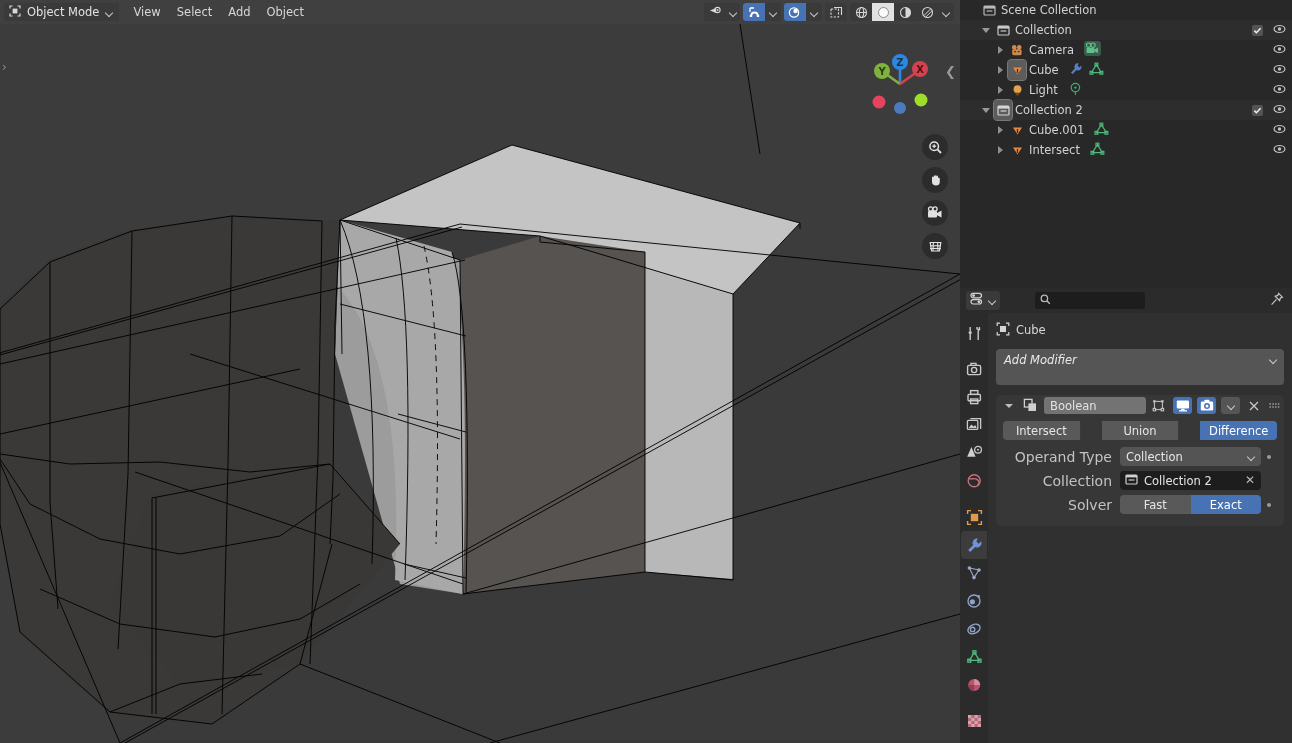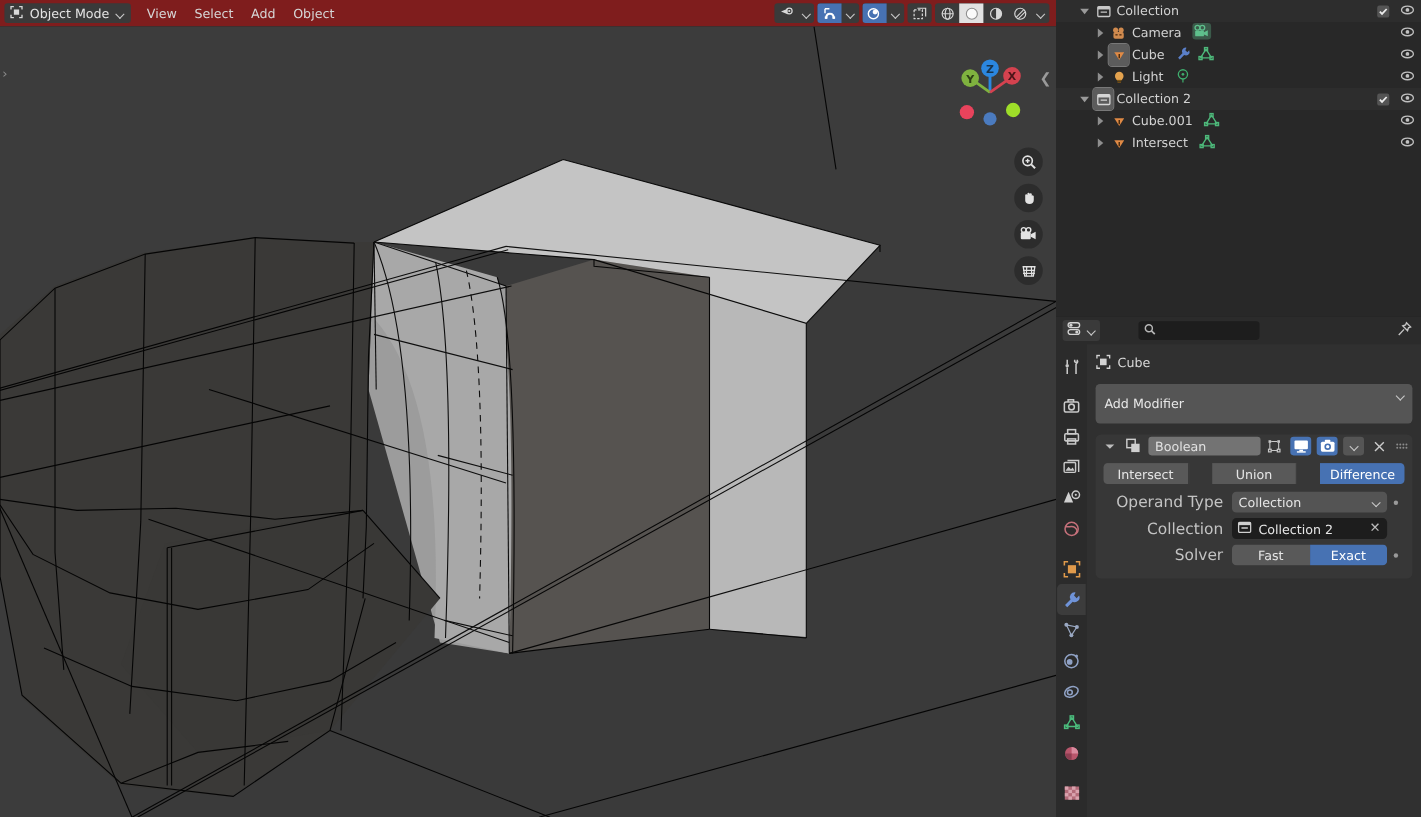--- a/index.html
+++ b/index.html
@@ -2,21 +2,21 @@
 <html><head>
 <meta charset="utf-8">
 <style>
   * { box-sizing: border-box; margin:0; padding:0; }
   html,body { width:1292px; height:743px; overflow:hidden; background:#1d1d1d;
     font-family:"DejaVu Sans","Liberation Sans",sans-serif; }
   body { position:relative; font-size:11.5px; color:#e5e5e5; }
 
   
   #vp-header { position:absolute; left:0; top:0; width:960px; height:24px;
-    background:#7f1d1d; display:flex; align-items:center; padding:0 4px; gap:2px; }
+    background:#404040; display:flex; align-items:center; padding:0 4px; gap:2px; }
   .hdr-btn { height:18px; display:flex; align-items:center; gap:4px;
     padding:0 7px; border-radius:3px; color:#d6d6d6; font-size:11.5px;
     white-space:nowrap; }
   .mode-sel { background:#3a3a3a; border-radius:3px; height:18px;
     display:flex; align-items:center; gap:6px; padding:0 6px 0 5px; margin-right:5px; }
   .mode-sel .lbl { font-size:11.5px; color:#e3e3e3; }
   .chev { width:8px; height:8px; position:relative; flex:0 0 auto; }
   .chev::after { content:""; position:absolute; left:1px; top:1.5px;
     width:5px; height:5px; border-right:1.3px solid #c8c8c8; border-bottom:1.3px solid #c8c8c8;
     transform:rotate(45deg); }
@@ -77,22 +77,22 @@
   #tabcol { width:28px; background:#2b2b2b; padding-top:6px;
     display:flex; flex-direction:column; align-items:center; gap:0px; }
   .ptab { width:26px; height:28px; display:flex; align-items:center; justify-content:center;
     position:relative; }
   .ptab.active { background:#3c3c3c; border-radius:4px 0 0 4px; }
   .ptab.gap { margin-top:8px; }
   #panel { flex:1; background:#303030; padding:8px 8px 0 8px; overflow:hidden; }
   .bc { display:flex; align-items:center; gap:6px; height:18px; margin-bottom:10px;
     font-size:11.5px; color:#d8d8d8; }
   .add-mod { height:21px; background:#555555; border-radius:4px; display:flex;
-    align-items:center; padding:18px 8px; font-size:11.5px; color:#e8e8e8; margin-bottom:10px;
-    position:relative; }
+    align-items:flex-end; padding:18px 8px; font-size:11.5px; color:#e8e8e8; margin-bottom:10px;
+    position:relative;font-style:italic; }
   .add-mod .chev { position:absolute; right:7px; top:6px; }
   .mod-box { background:#373737; border-radius:5px; padding:0; }
   .mod-hdr { height:21px; display:flex; align-items:center; gap:5px; padding:0 3px 0 4px; }
   .mod-name { flex:1; height:17px; background:#737373; border-radius:3px;
     display:flex; align-items:center; padding-left:6px; font-size:11.5px; color:#e2e2e2; }
   .mh-ico { width:19px; height:17px; border-radius:3px; display:flex;
     align-items:center; justify-content:center; background:#555; }
   .mh-ico.on { background:#4772b3; }
   .mh-plain { width:17px; height:17px; display:flex; align-items:center; justify-content:center; }
   .mod-body { padding:5px 7px 8px 7px; }
@@ -345,20 +345,31 @@
         <line x1="9.6" y1="3.5" x2="10" y2="12" stroke="#e2e2e2" stroke-width="1.1"></line>
         <line x1="2.0" y1="6.8" x2="13" y2="6.8" stroke="#e2e2e2" stroke-width="1.1"></line>
         <line x1="2.0" y1="9.5" x2="12.8" y2="9.5" stroke="#e2e2e2" stroke-width="1.1"></line>
       </svg>
     </div>
   </div>
 </div>
 
 <div id="outliner">
 
+  <div class="ol-row">
+    <div class="disc"></div>
+    <div class="ol-ico">
+      <svg width="13" height="13" viewBox="0 0 13 13">
+        <rect x="1" y="2" width="11" height="9" rx="1" fill="none" stroke="#b9b9b9" stroke-width="1.2"></rect>
+        <rect x="1" y="2" width="11" height="2.6" fill="#b9b9b9"></rect>
+        <line x1="3.6" y1="7" x2="9.4" y2="7" stroke="#b9b9b9" stroke-width="1.2"></line>
+      </svg>
+    </div>
+    <div class="ol-name">Scene Collection</div>
+  </div>
 
   <div class="ol-row alt">
     <div class="disc" style="margin-left:14px">
         <div class="tri-d"></div>
       </div>
     <div class="ol-ico">
       <svg width="13" height="13" viewBox="0 0 13 13">
         <rect x="1" y="2" width="11" height="9" rx="1" fill="none" stroke="#c9c9c9" stroke-width="1.2"></rect>
         <rect x="1" y="2" width="11" height="2.6" fill="#c9c9c9"></rect>
         <line x1="3.6" y1="7" x2="9.4" y2="7" stroke="#c9c9c9" stroke-width="1.2"></line>

